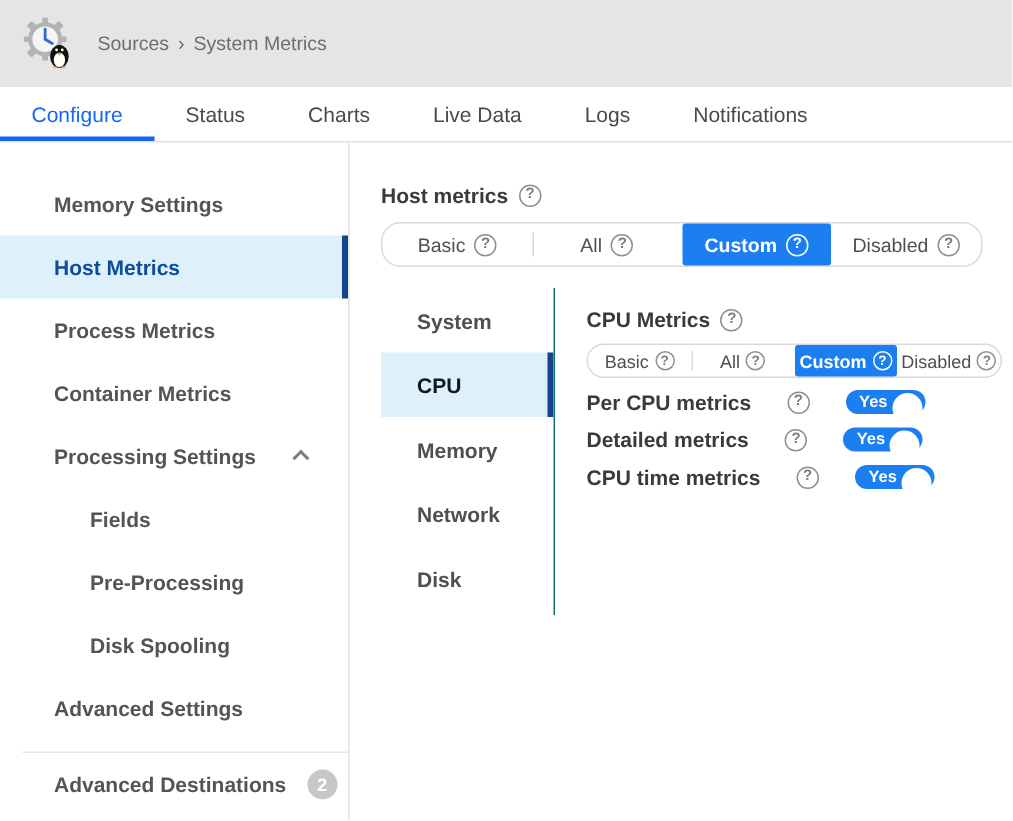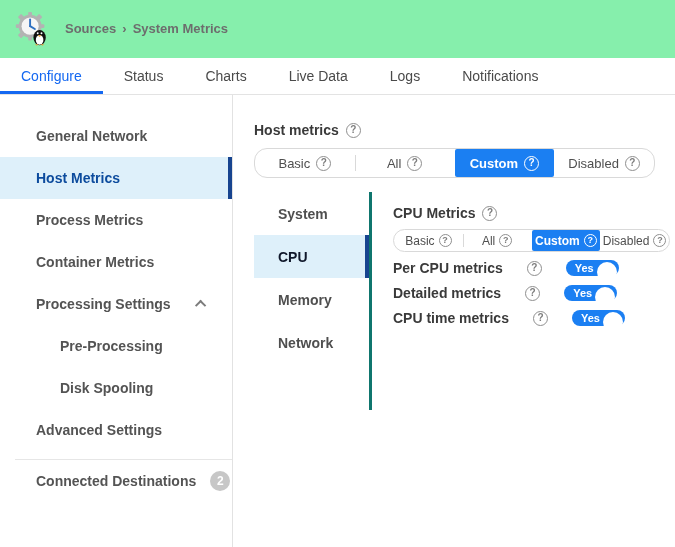--- a/index.html
+++ b/index.html
@@ -4,21 +4,21 @@
 <style>
   * { box-sizing: border-box; margin: 0; padding: 0; }
   html,body { background:#fff; }
   body {
     font-family: "Liberation Sans", "DejaVu Sans", sans-serif;
     width: 675px; height: 547px; overflow: hidden; color:#4a4a4a;
   }
   .app { width:675px; height:547px; display:flex; flex-direction:column; background:#fff; }
 
   
-  .header { height:58px; background:#86efac; display:flex; align-items:center; padding-left:13px; flex:none;font-weight:bold; }
+  .header { height:58px; background:#e5e5e5; display:flex; align-items:center; padding-left:13px; flex:none; }
   .app-icon { width:38px; height:38px; margin-right:14px; flex:none; }
   .header-text { display:flex; flex-direction:column; line-height:1.25; }
   .breadcrumb { font-size:13px; color:#6d6d6d; display:flex; gap:6px; align-items:center; }
   .crumb-link { color:#6d6d6d; }
   .page-title { font-size:15px; color:#3e3e3e; margin-top:1px; }
 
   
   .tabbar { height:37px; border-bottom:1px solid #e3e3e3; display:flex; flex:none; background:#fff; }
   .tab { padding:0 21px; display:flex; align-items:center; font-size:14px; color:#4a4a4a; cursor:pointer; }
   .tab.active { color:#1468f1; font-weight:400; box-shadow: inset 0 -3px 0 #1468f1; }
@@ -57,21 +57,21 @@
   .seg-item.sep::before { content:''; position:absolute; left:0; top:20%; bottom:20%; width:1px; background:#d9d9d9; }
   .seg-item.selected { background:#1b7ff2; color:#fff; border-radius:2px; font-weight:600; }
   .seg-item.selected .help { border-color:#fff; color:#fff; }
 
   .columns { display:flex; margin-top:14px; min-height:218px; }
   .subnav { width:115px; flex:none; }
   .subnav-item { height:43px; display:flex; align-items:center; padding-left:24px; font-size:14px;
                  font-weight:600; color:#4f4f4f; position:relative; cursor:pointer; }
   .subnav-item.active { background:#def0fa; color:#0f172a; }
   .subnav-item.active::after { content:''; position:absolute; right:0; top:0; bottom:0; width:4px; background:#17448f; }
-  .panel { flex:1; border-left:3px solid #0f766e; padding:12px 0 20px 21px; }
+  .panel { flex:1; border-left:1px solid #0f766e; padding:12px 0 20px 21px; }
   .panel .section-label { margin:0 0 7px; }
   .seg.small { margin-bottom:8px; }
 
   .toggle-row { display:flex; align-items:center; gap:24px; margin-bottom:9px; font-size:14px;
                 font-weight:600; color:#3a3a3a; }
   .toggle { width:53px; height:16px; border-radius:12px; background:#1b7ff2; position:relative;
             display:flex; align-items:center; flex:none; cursor:pointer; }
   .toggle-text { color:#fff; font-size:11px; font-weight:700; margin-left:9px; }
   .toggle-knob { position:absolute; right:2px; top:2px; width:20px; height:20px; border-radius:50%; background:#fff; }
 </style>
@@ -131,47 +131,50 @@
       </div>
     <div class="tab">
         <span>Notifications</span>
       </div>
   </div>
 
   <div class="bodyrow">
 
     <div class="sidebar">
       <div class="side-item">
-          <span>General Network</span>
+          <span>Memory Settings</span>
         </div>
       <div class="side-item active">
           <span>Host Metrics</span>
         </div>
       <div class="side-item">
           <span>Process Metrics</span>
         </div>
       <div class="side-item">
           <span>Container Metrics</span>
         </div>
       <div class="side-item">
         <span>Processing Settings</span>
         <span class="chev-up"></span>
       </div>
       <div class="side-item child">
+          <span>Fields</span>
+        </div>
+      <div class="side-item child">
           <span>Pre-Processing</span>
         </div>
       <div class="side-item child">
           <span>Disk Spooling</span>
         </div>
       <div class="side-item">
           <span>Advanced Settings</span>
         </div>
       <div class="side-divider"></div>
       <div class="side-item">
-        <span>Connected Destinations</span>
+        <span>Advanced Destinations</span>
         <span class="badge">2</span>
       </div>
     </div>
 
     <div class="main">
 
       <div class="section-label">
         <span>Host metrics</span>
         <span class="help">?</span>
       </div>
@@ -203,20 +206,23 @@
             </div>
           <div class="subnav-item active">
               <span>CPU</span>
             </div>
           <div class="subnav-item">
               <span>Memory</span>
             </div>
           <div class="subnav-item">
               <span>Network</span>
             </div>
+          <div class="subnav-item">
+              <span>Disk</span>
+            </div>
         </div>
 
         <div class="panel">
           <div class="section-label">
             <span>CPU Metrics</span>
             <span class="help">?</span>
           </div>
 
           <div class="seg small">
             <div class="seg-item">

